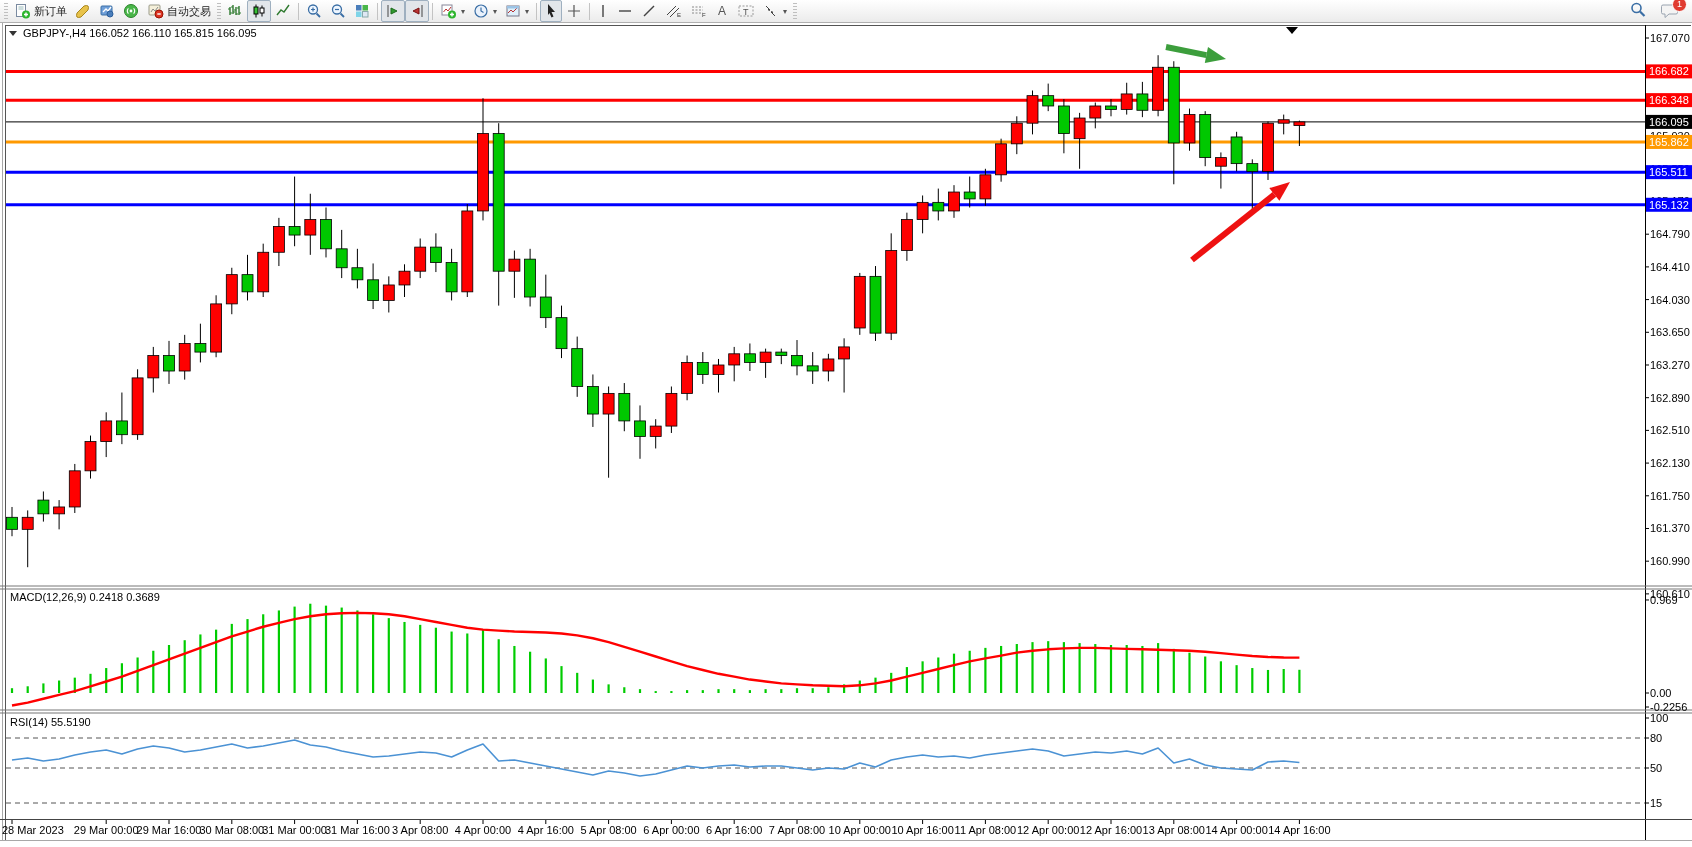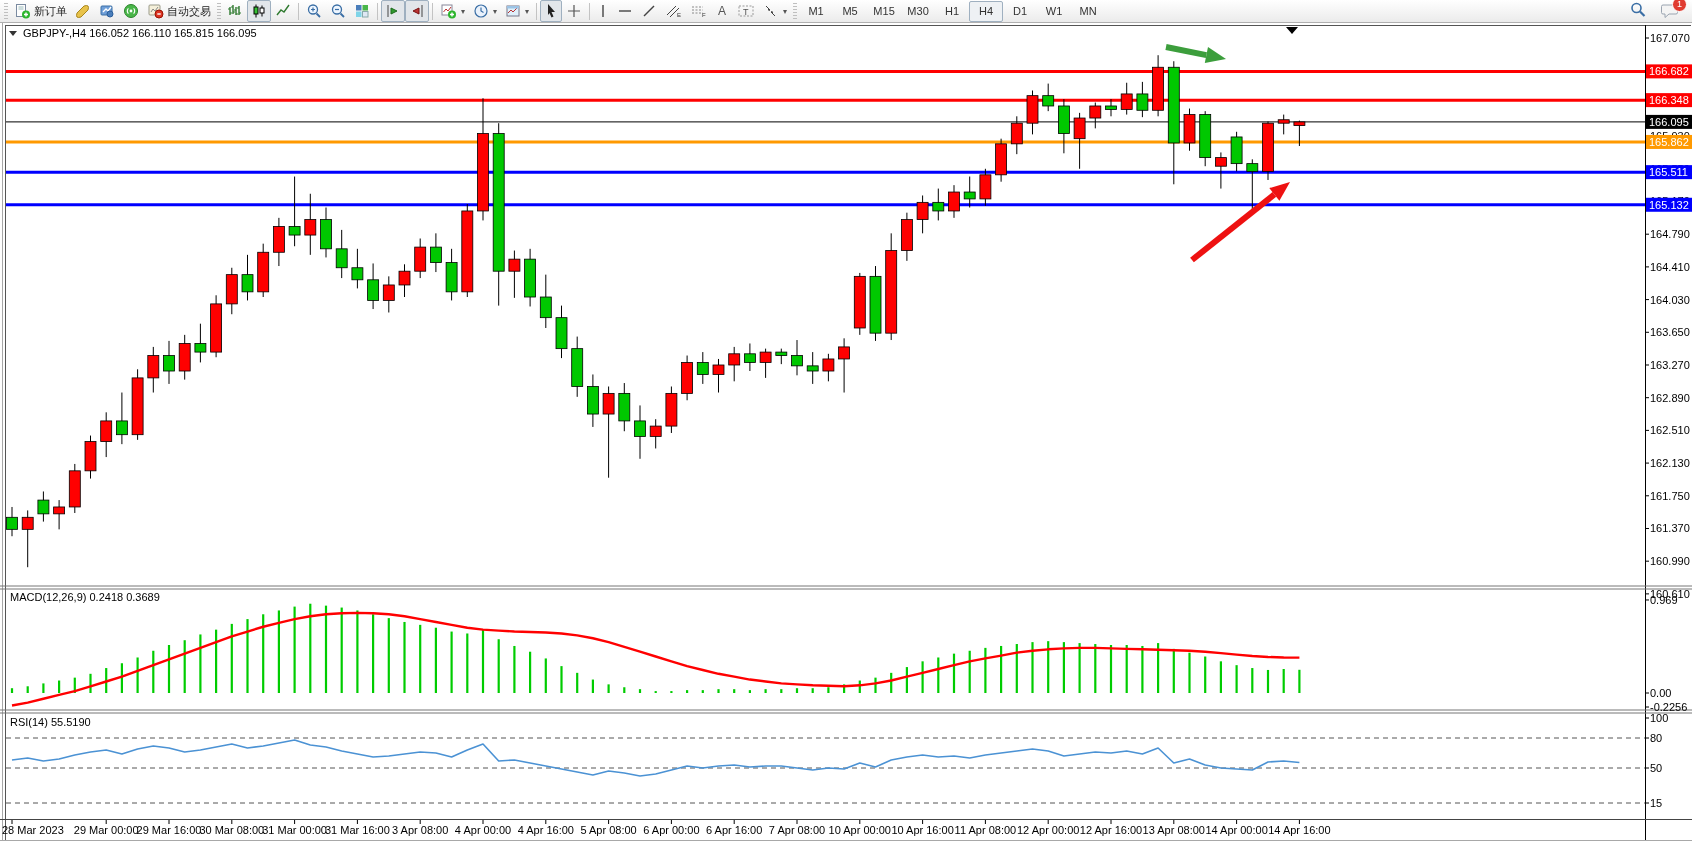--- a/index.html
+++ b/index.html
@@ -272,31 +272,20 @@
     <span>
         <svg width="16" height="16" viewBox="0 0 16 16">
           <path d="M3 3l4 4M7 7l-1.2.4L5.5 6zM12 13l-4-4M8 9l1.2-.4.3 1.4z" fill="#444" stroke="#444"></path>
         </svg>
       </span>
     <span class="chev">▾</span>
   </div>
 
   <div class="handle"></div>
 
-  <div class="tf-group" id="tf-group">
-      <div class="tf-btn">M1</div>
-      <div class="tf-btn">M5</div>
-      <div class="tf-btn">M15</div>
-      <div class="tf-btn">M30</div>
-      <div class="tf-btn">H1</div>
-      <div class="tf-btn pressed">H4</div>
-      <div class="tf-btn">D1</div>
-      <div class="tf-btn">W1</div>
-      <div class="tf-btn">MN</div>
-    </div>
 
   <div class="tb-right">
     <span><svg width="18" height="18" viewBox="0 0 18 18">
           <circle cx="7.5" cy="7" r="4.5" fill="none" stroke="#3a6ea5" stroke-width="1.6"></circle>
           <path d="M11 10.5L15.5 15" stroke="#3a6ea5" stroke-width="2.2"></path>
         </svg></span>
     <span class="chat-wrap">
       <svg width="19" height="17" viewBox="0 0 19 17">
           <path d="M2 3h13a1.5 1.5 0 0 1 1.5 1.5v6A1.5 1.5 0 0 1 15 12H8l-4 3.5V12H2A1.5 1.5 0 0 1 .5 10.5v-6A1.5 1.5 0 0 1 2 3z" fill="#f4f4f4" stroke="#9aa4b0"></path>
         </svg>

